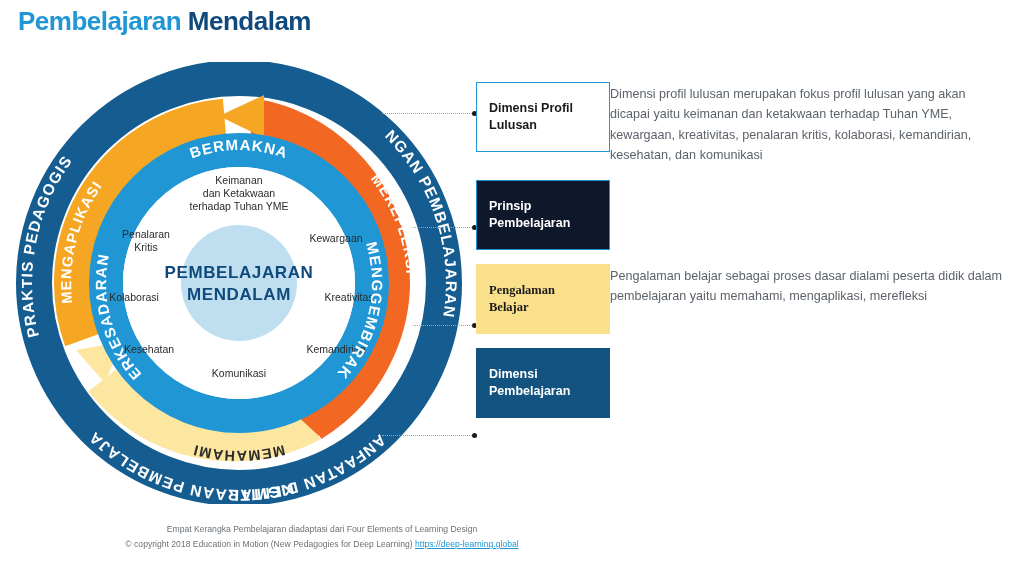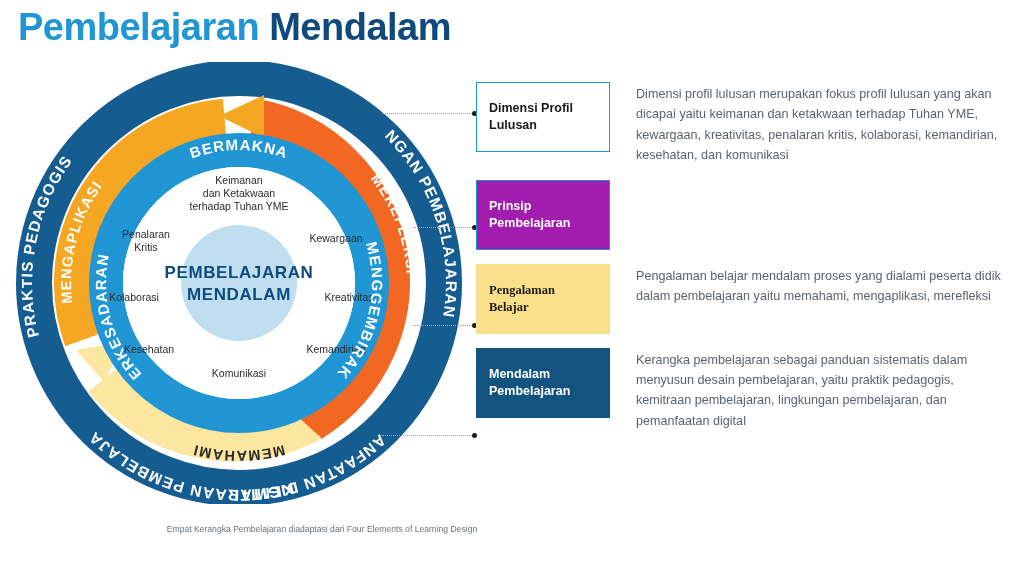--- a/index.html
+++ b/index.html
@@ -6,21 +6,21 @@
   html,body { width:1010px; height:568px; overflow:hidden; }
   body {
     background:#ffffff;
     font-family:"Liberation Sans", sans-serif;
     position:relative;
   }
 
   
   #title {
     position:absolute; left:18px; top:6px;
-    font-size:38px; font-weight:bold; letter-spacing:-0.5px;
+    font-size:26px; font-weight:bold; letter-spacing:-0.5px;
     white-space:nowrap;
   }
   #title .t1 { color:#2196d4; }
   #title .t2 { color:#10497c; }
 
   
   #wheel {
     position:absolute; left:6px; top:62px;
     width:466px; height:442px;
   }
@@ -60,25 +60,25 @@
   
   #panel { position:absolute; left:476px; top:82px; width:528px; }
   .row { display:flex; align-items:flex-start; margin-bottom:14px; }
   .chip {
     width:134px; min-height:70px; flex:0 0 134px;
     display:flex; align-items:center;
     padding:17px 12px;
     font-size:12.5px; font-weight:bold; line-height:1.35;
   }
   .chip.white  { background:#ffffff; border:1.6px solid #2196d4; color:#1a1a1a; }
-  .chip.blue   { background:#a21caf; color:#ffffff; border:1.6px solid #1f93d1; }
+  .chip.blue   { background:#0f172a; color:#ffffff; border:1.6px solid #1f93d1; }
   .chip.yellow { background:#fbe08b; color:#1a1a1a; border:1.6px solid #fbe08b;font-family:Liberation Serif, serif; }
   .chip.navy   { background:#12537f; color:#ffffff; border:1.6px solid #12537f; }
   .desc {
-    flex:1; margin-left:26px; padding-top:2px;
+    flex:1; padding-top:2px;
     font-size:12.6px; line-height:1.62; color:#5c636b;
   }
 
   
   #footer {
     position:absolute; left:12px; top:522px; width:620px;
     font-size:8.6px; color:#6b7278; line-height:1.75;
   }
   #footer .line { white-space:nowrap;text-align:center; }
   #footer .lnk { color:#2196d4; text-decoration:underline; }
@@ -227,25 +227,29 @@
     <div class="chip white">Dimensi Profil Lulusan</div>
     <div class="desc">Dimensi profil lulusan merupakan fokus profil lulusan yang akan dicapai yaitu keimanan dan ketakwaan terhadap Tuhan YME, kewargaan, kreativitas, penalaran kritis, kolaborasi, kemandirian, kesehatan, dan komunikasi</div>
   </div>
 
   <div class="row">
     <div class="chip blue">Prinsip Pembelajaran</div>
   </div>
 
   <div class="row">
     <div class="chip yellow">Pengalaman Belajar</div>
-    <div class="desc">Pengalaman belajar mendalam proses yang dialami peserta didik dalam pembelajaran yaitu memahami, mengaplikasi, merefleksi</div>
-  </div>
-
-  <div class="row">
-    <div class="chip navy">Mendalam Pembelajaran</div>
-    <div class="desc">Kerangka pembelajaran sebagai panduan sistematis dalam menyusun desain pembelajaran, yaitu praktik pedagogis, kemitraan pembelajaran, lingkungan pembelajaran, dan pemanfaatan digital</div>
+    <div class="desc">Pengalaman belajar sebagai proses dasar dialami peserta didik dalam pembelajaran yaitu memahami, mengaplikasi, merefleksi</div>
+  </div>
+
+  <div class="row">
+    <div class="chip navy">Dimensi Pembelajaran</div>
   </div>
 
 </div>
 
 <div id="footer">
   <div class="line">Empat Kerangka Pembelajaran diadaptasi dari Four Elements of Learning Design</div>
+  <div class="line">
+    <span class="cmark">©</span>
+    <span>copyright 2018 Education in Motion (New Pedagogies for Deep Learning)</span>
+    <span class="lnk">https://deep-learning.global</span>
+  </div>
 </div>
 
 </body></html>

